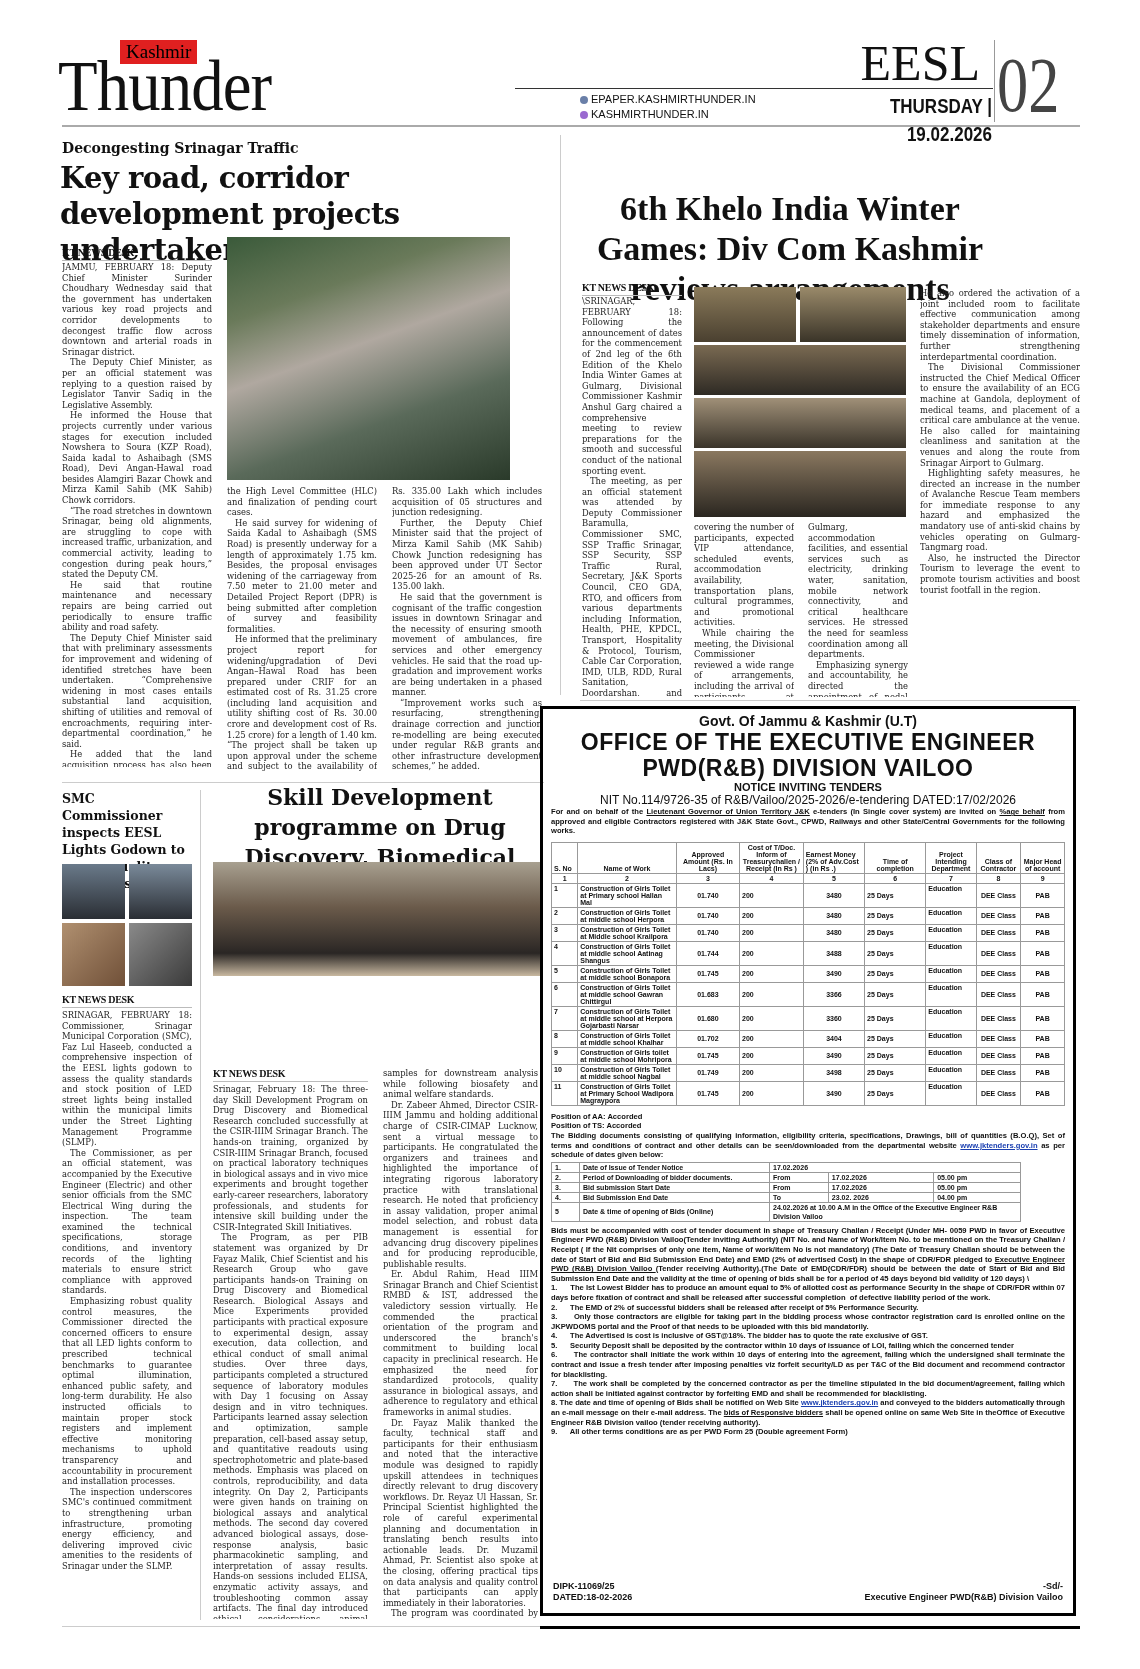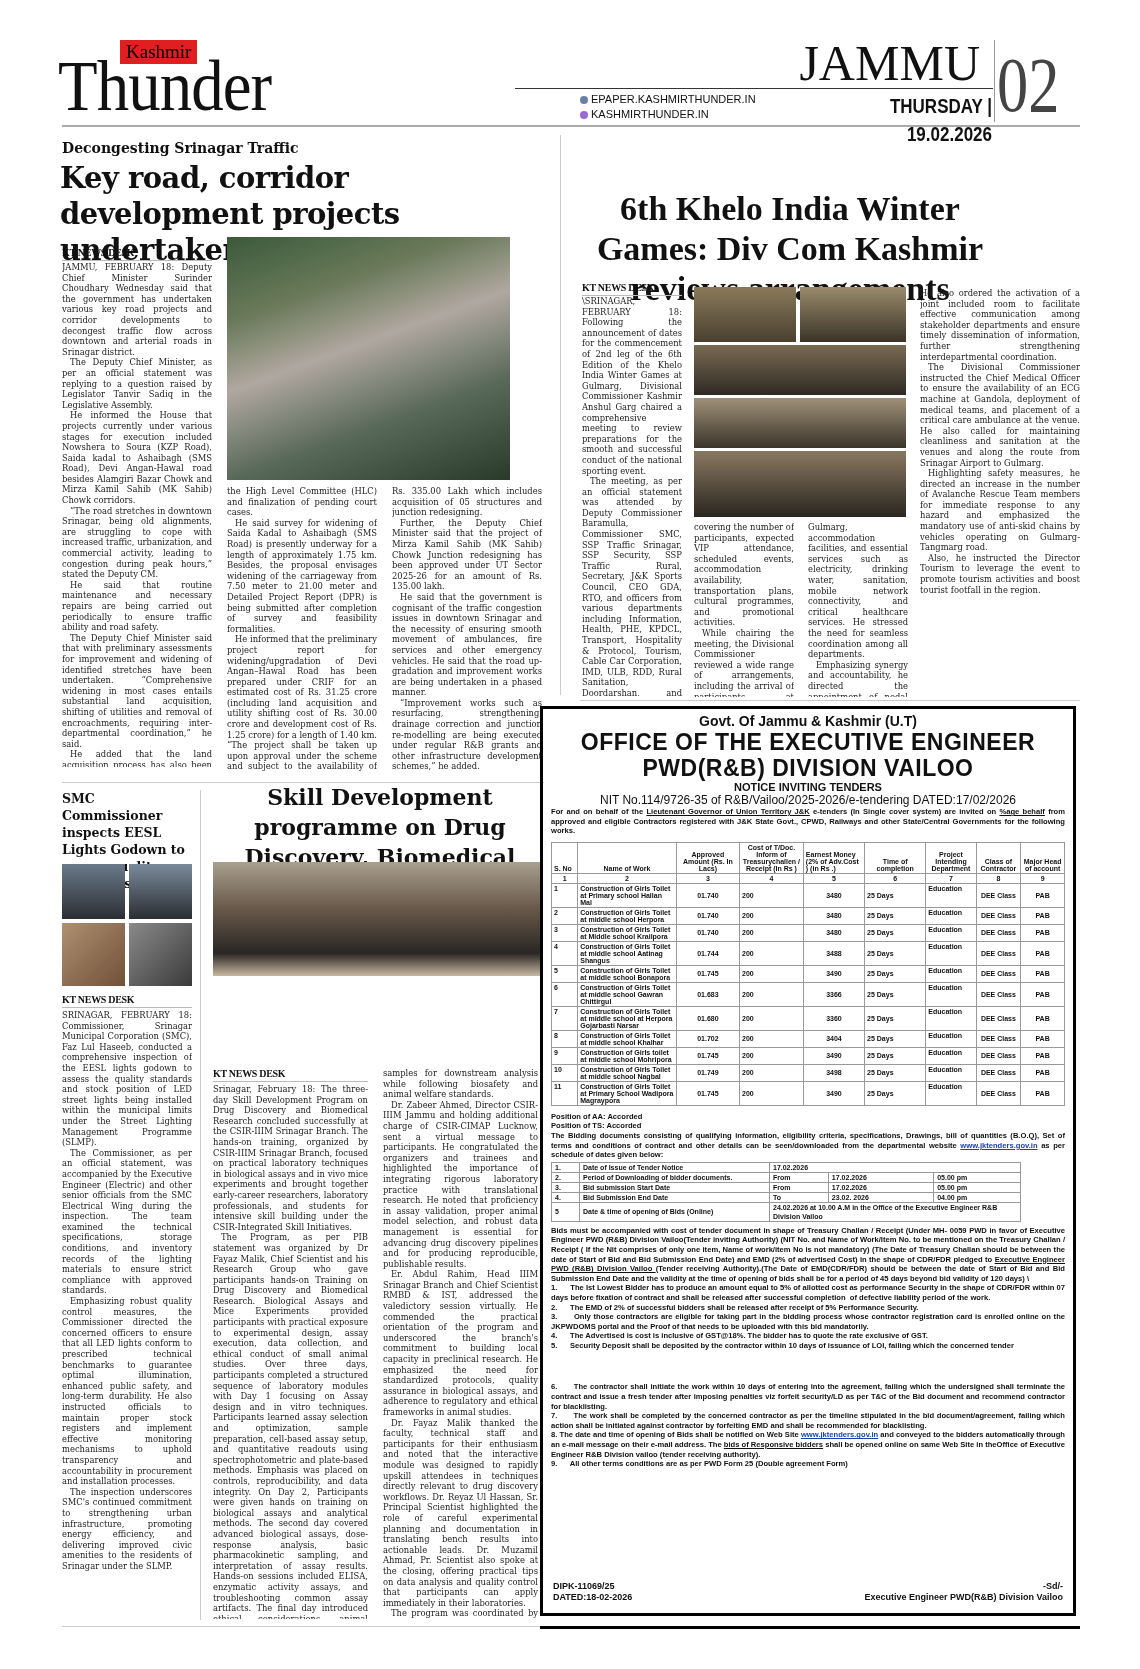--- a/index.html
+++ b/index.html
@@ -43,21 +43,21 @@
   table.sched td { border: 1px solid #999; padding: 0 3px; line-height: 9px; }
   .footer-rule { left: 540px; top: 1626px; width: 540px; height: 3px; background: #000; }
 </style>
 </head>
 <body>
 
 <div class="abs masthead-logo">
   <div class="kashmir-tag">Kashmir</div>
   <div class="thunder">Thunder</div>
 </div>
-<div class="abs news-word">JAMMU</div>
+<div class="abs news-word">EESL</div>
 <div class="abs vsep"></div>
 <div class="abs page-num">02</div>
 <div class="abs hrule-top"></div>
 <div class="abs weblinks">
   <div><span class="ic" style="background:#6a7fa8"></span><span>EPAPER.KASHMIRTHUNDER.IN</span></div>
   <div><span class="ic" style="background:#9a6ad0"></span><span>KASHMIRTHUNDER.IN</span></div>
 </div>
 <div class="abs dateline">THURSDAY | 19.02.2026</div>
 <div class="abs top-rule"></div>
 
@@ -350,21 +350,21 @@
       </tbody>
   </table>
 
   <div class="small" style="margin-top:4px;"><span>Bids must be accompanied with cost of tender document in shape of Treasury Challan / Receipt (Under MH- 0059 PWD in favor of Executive Engineer PWD (R&amp;B) Division Vailoo(Tender inviting Authority) (NIT No. and Name of Work/Item No. to be mentioned on the Treasury Challan / Receipt ( If the Nit comprises of only one item, Name of work/item No is not mandatory) (The Date of Treasury Challan should be between the date of Start of Bid and Bid Submission End Date) and EMD (2% of advertised Cost) in the shape of CDR/FDR pledged to </span><u>Executive Engineer PWD (R&amp;B) Division Vailoo </u><span>(Tender receiving Authority).(The Date of EMD(CDR/FDR) should be between the date of Start of Bid and Bid Submission End Date and the validity at the time of opening of bids shall be for a period of 45 days beyond bid validity of 120 days) \</span></div>
   <div id="cond-list">
       <div class="small" style="white-space: pre-wrap;">1.      The Ist Lowest Bidder has to produce an amount equal to 5% of allotted cost as performance Security in the shape of CDR/FDR within 07 days before fixation of contract and shall be released after successful completion  of defective liability period of the work.</div>
       <div class="small" style="white-space: pre-wrap;">2.      The EMD of 2% of successful bidders shall be released after receipt of 5% Performance Security.</div>
       <div class="small" style="white-space: pre-wrap;">3.      Only those contractors are eligible for taking part in the bidding process whose contractor registration card is enrolled online on the JKPWDOMS portal and the Proof of that needs to be uploaded with this bid mandatorily.</div>
       <div class="small" style="white-space: pre-wrap;">4.      The Advertised is cost is inclusive of GST@18%. The bidder has to quote the rate exclusive of GST.</div>
       <div class="small" style="white-space: pre-wrap;">5.      Security Deposit shall be deposited by the contractor within 10 days of issuance of LOI, failing which the concerned tender</div>
-      <div class="small" style="white-space: pre-wrap; margin-top: 32px;">6.      The contractor shall initiate the work within 10 days of entering into the agreement, failing which the undersigned shall terminate the contract and issue a fresh tender after imposing penalties viz forfeit security/LD as per T&amp;C of the Bid document and recommend contractor for blacklisting.</div>
+      <div class="small" style="white-space: pre-wrap;">6.      The contractor shall initiate the work within 10 days of entering into the agreement, failing which the undersigned shall terminate the contract and issue a fresh tender after imposing penalties viz forfeit security/LD as per T&amp;C of the Bid document and recommend contractor for blacklisting.</div>
       <div class="small" style="white-space: pre-wrap;">7.      The work shall be completed by the concerned contractor as per the timeline stipulated in the bid document/agreement, failing which action shall be initiated against contractor by forfeiting EMD and shall be recommended for blacklisting.</div>
     </div>
   <div class="small"><span>8.      The date and time of opening of Bids shall be notified on Web Site </span><a>www.jktenders.gov.in</a><span> and conveyed to the bidders automatically through an e-mail message on their e-mail address. The </span><u>bids of Responsive bidders</u><span> shall be opened online on same Web Site in theOffice of Executive Engineer R&amp;B Division vailoo (tender receiving authority).</span></div>
   <div class="small" style="white-space:pre-wrap">9.      All other terms conditions are as per PWD Form 25 (Double agreement Form)</div>
 
   <div style="position:absolute;left:10px;bottom:10px;font-size:9px;font-weight:bold;line-height:11px;">
     <div>DIPK-11069/25</div>
     <div>DATED:18-02-2026</div>
   </div>
   <div style="position:absolute;right:10px;bottom:10px;font-size:9px;font-weight:bold;line-height:11px;text-align:right;">

